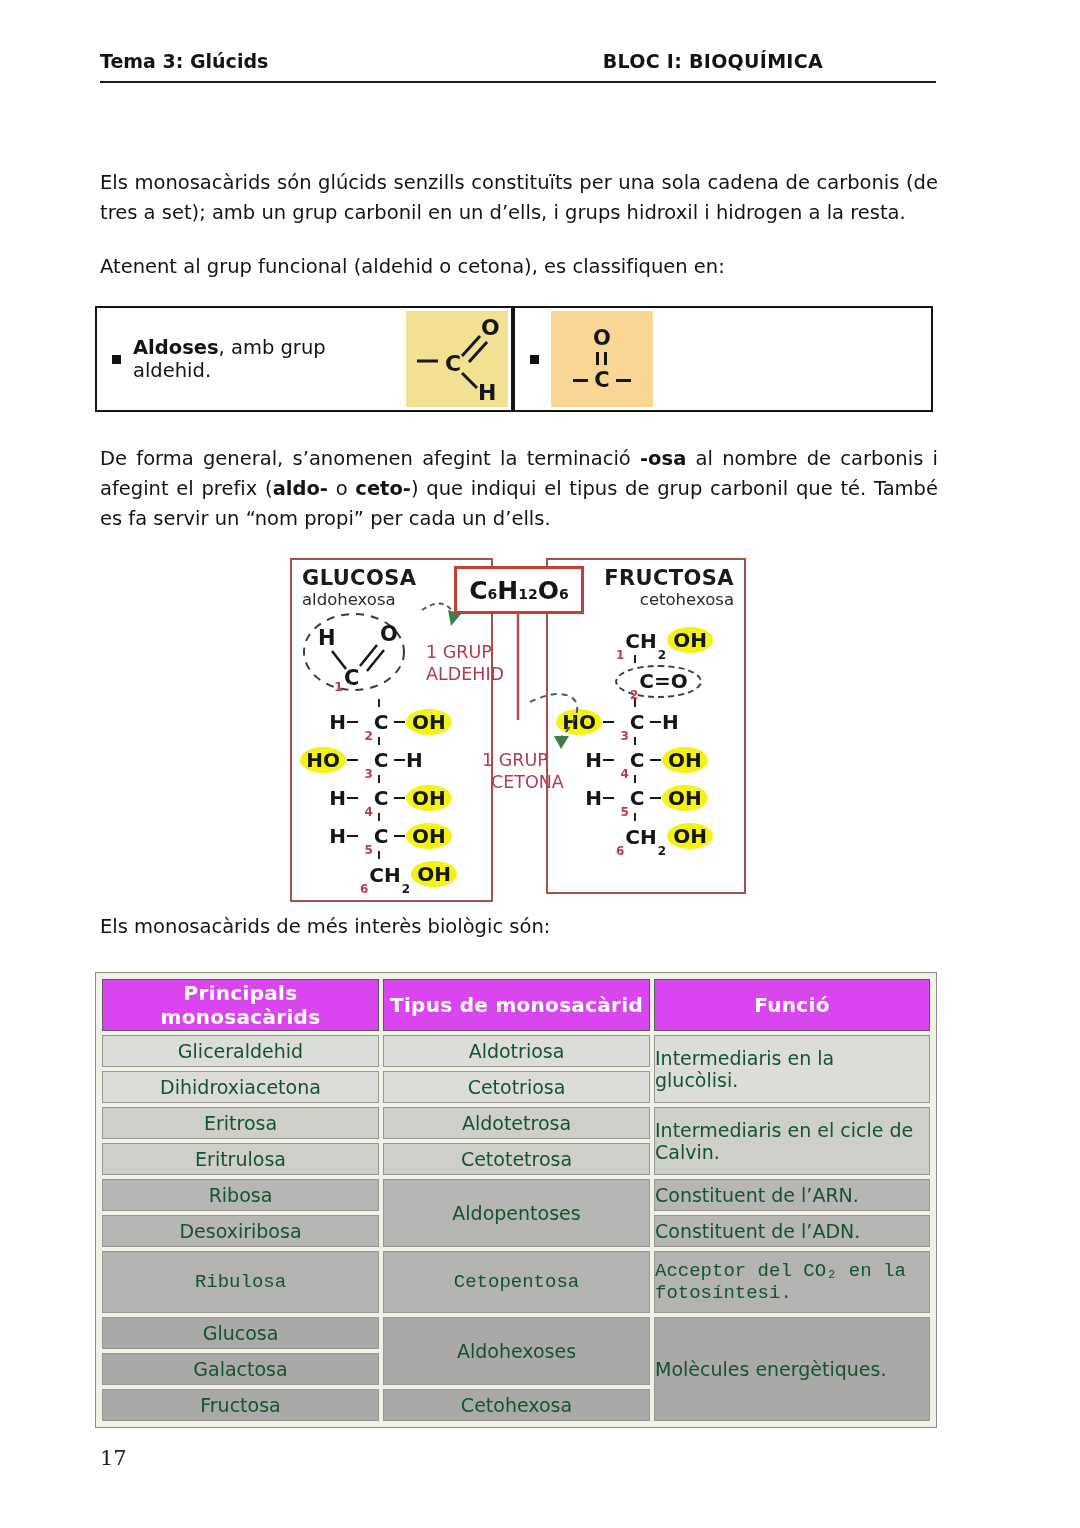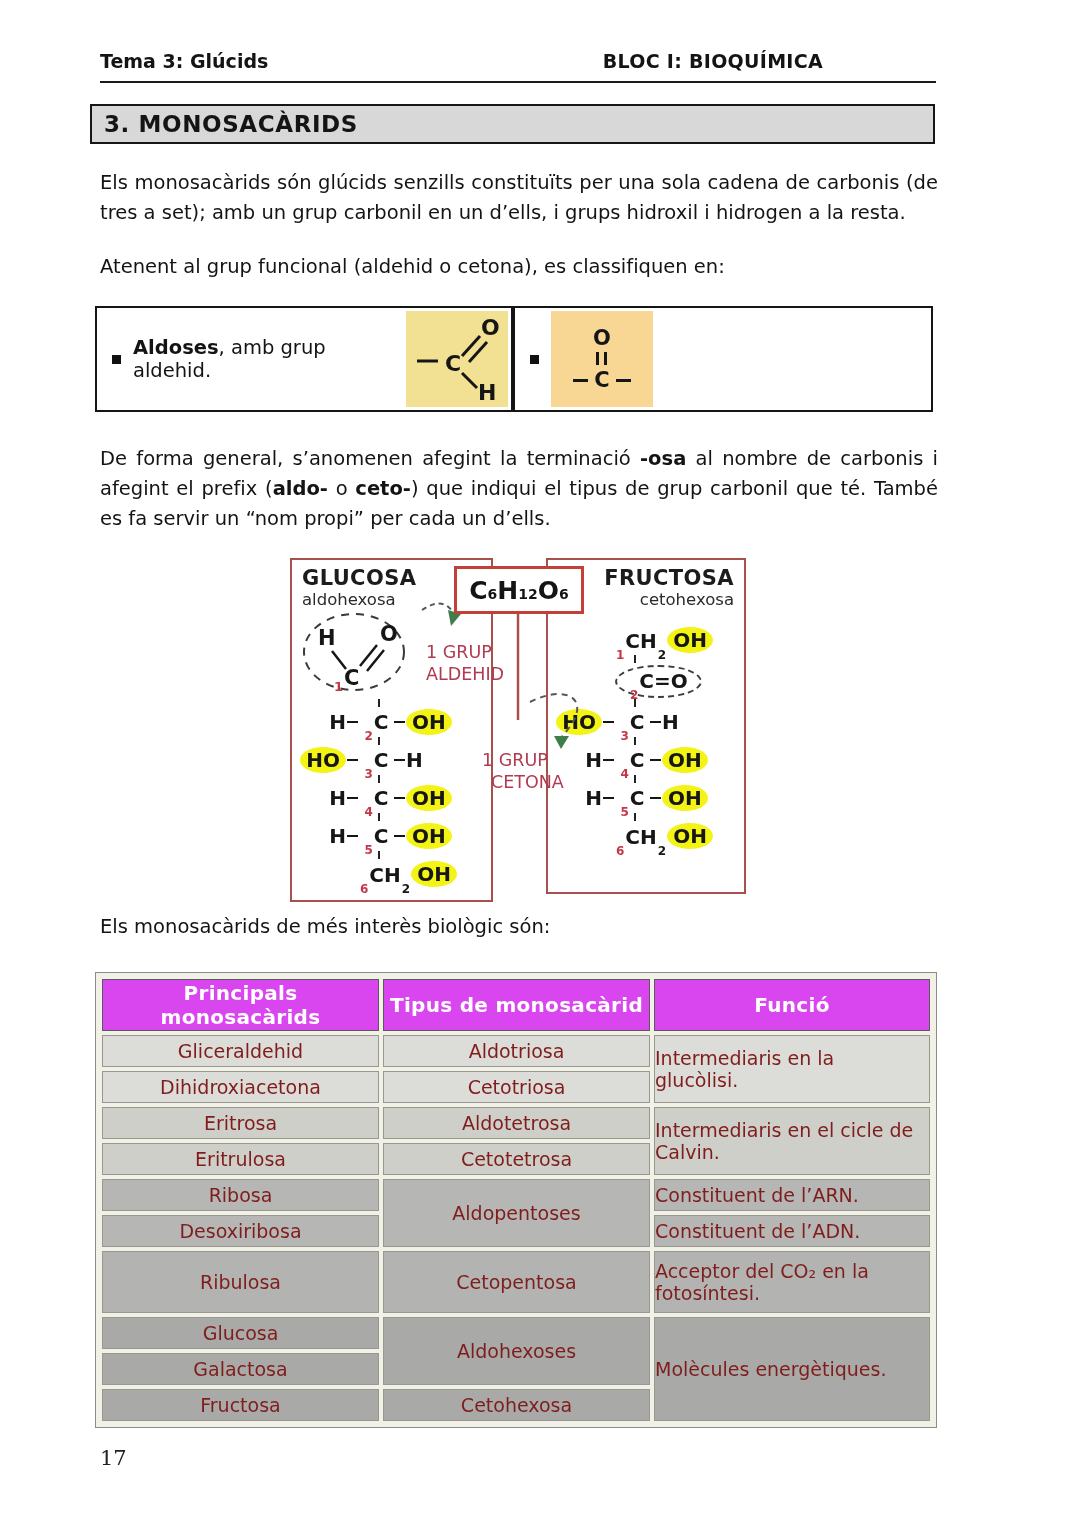--- a/index.html
+++ b/index.html
@@ -77,42 +77,39 @@
   .oval { border:2px dashed #3c3c3c; border-radius:50%; padding:2px 12px 3px; display:flex; align-items:flex-end; }
   .fru-chain { margin-top:16px; }
 
   
   .tbl-wrap { position:absolute; left:95px; top:972px; width:842px;
               background:#f2f1e7; border:1px solid #8d8d85; box-sizing:border-box; padding:2px; }
   .tbl-wrap table { width:100%; border-collapse:separate; border-spacing:4px; }
   .tbl-wrap th { background:#d946ef; color:#fff; font-size:20px; font-weight:bold;
                  height:44px; border:1px solid #5a5a5a; letter-spacing:.3px; }
   .tbl-wrap td { font-size:19px; border:1px solid #98988f; text-align:center;
-                 height:32px; padding:2px 6px; box-sizing:border-box; color:#7f1d1d; }
+                 height:32px; padding:2px 6px; box-sizing:border-box; color:#14532d; }
   .tbl-wrap td.fn { text-align:left; padding-left:0; }
-  tr.tall td { height:62px; }
+  tr.tall td { height:62px;font-family:Liberation Mono, monospace; }
   .g1 { background:#dcdcd8; } .g2 { background:#cfcfca; }
   .g3 { background:#b6b6b4; } .g4 { background:#b3b3b1; } .g5 { background:#a9a9a7; }
 
   .pagenum { position:absolute; left:100px; top:1446px; font-family:"DejaVu Serif", serif; font-size:21px; color:#222; }
 
   svg text { font-family:"DejaVu Sans", sans-serif; }
 </style>
 </head>
 <body>
 
 <div class="page">
 
   <div class="hdr-left">Tema 3: Glúcids</div>
   <div class="hdr-right">BLOC I: BIOQUÍMICA</div>
   <div class="hdr-rule"></div>
 
-  <div class="section-box">
-    <span>3. MONOSACÀRIDS</span>
-  </div>
 
   <div class="para" id="p1">Els monosacàrids són glúcids senzills constituïts per una sola cadena de carbonis (de tres a set); amb un grup carbonil en un d’ells, i grups hidroxil i hidrogen a la resta.</div>
   <div class="para" id="p2">Atenent al grup funcional (aldehid o cetona), es classifiquen en:</div>
 
   <div class="class-row">
     <div class="class-box lft">
       <span class="bullet"></span>
       <span class="class-text"><b>Aldoses</b><span>, amb grup aldehid.</span></span>
       <span class="struct-panel panel-aldose">
         <svg width="92" height="88" viewBox="0 0 92 88">

